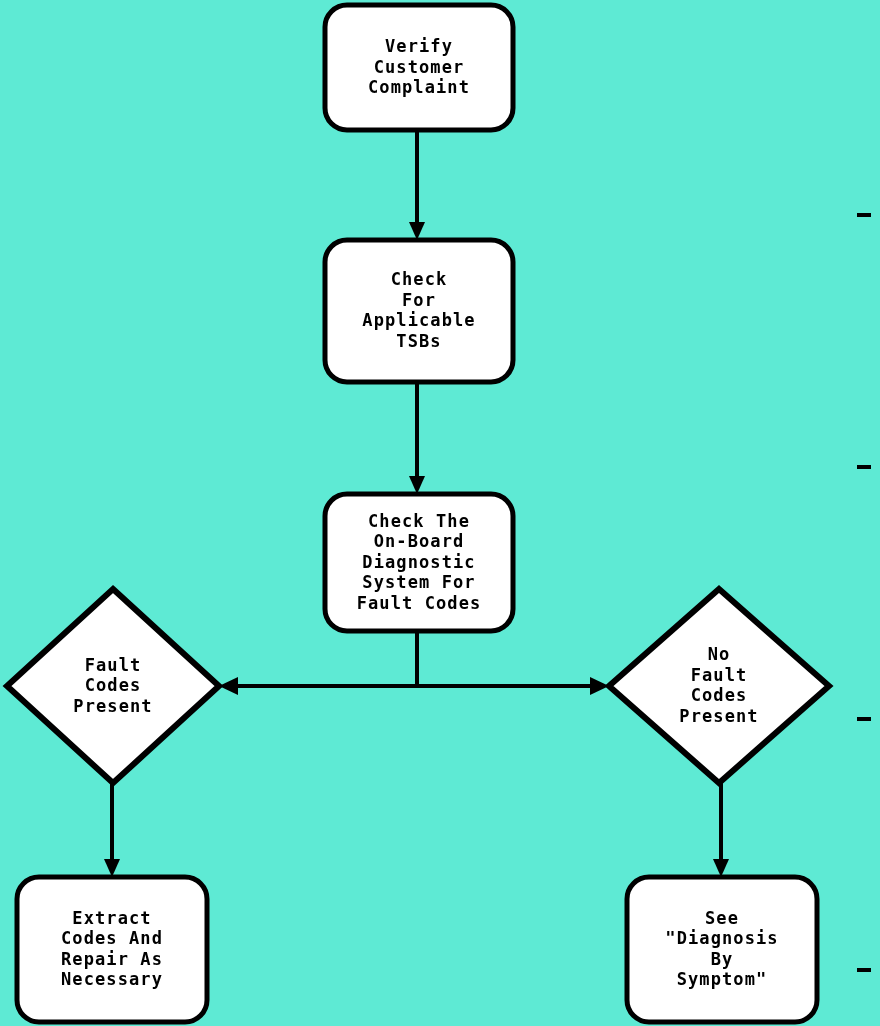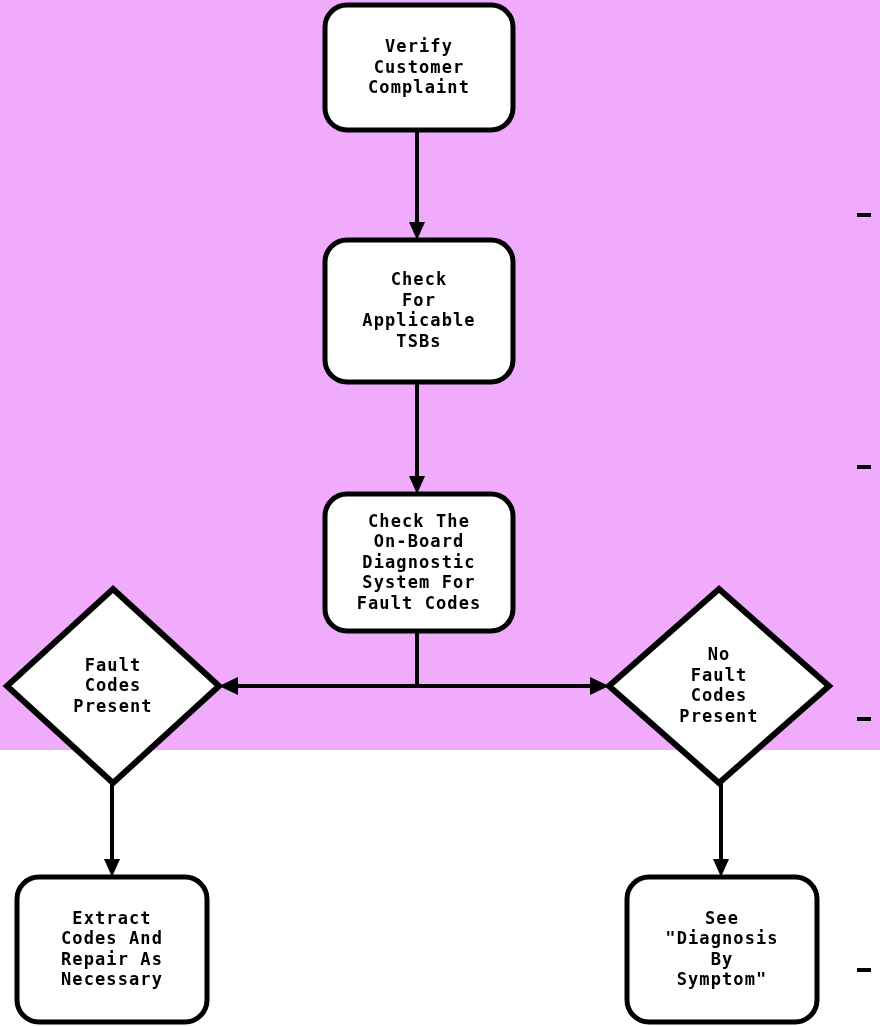--- a/index.html
+++ b/index.html
@@ -10,22 +10,22 @@
   }
   body {
     width: 880px;
     height: 1026px;
     overflow: hidden;
     font-family: "DejaVu Sans Mono", "Liberation Mono", monospace;
   }
   #flowchart-root {
     position: relative;
     width: 880px;
-    height: 750px;
-    background: #f0abfc;
+    height: 1026px;
+    background: #5eead4;
   }
   svg#flow-svg {
     display: block;
     width: 880px;
     height: 1026px;
   }
   .node-shape {
     fill: #ffffff;
     stroke: #000000;
     stroke-width: 5;

